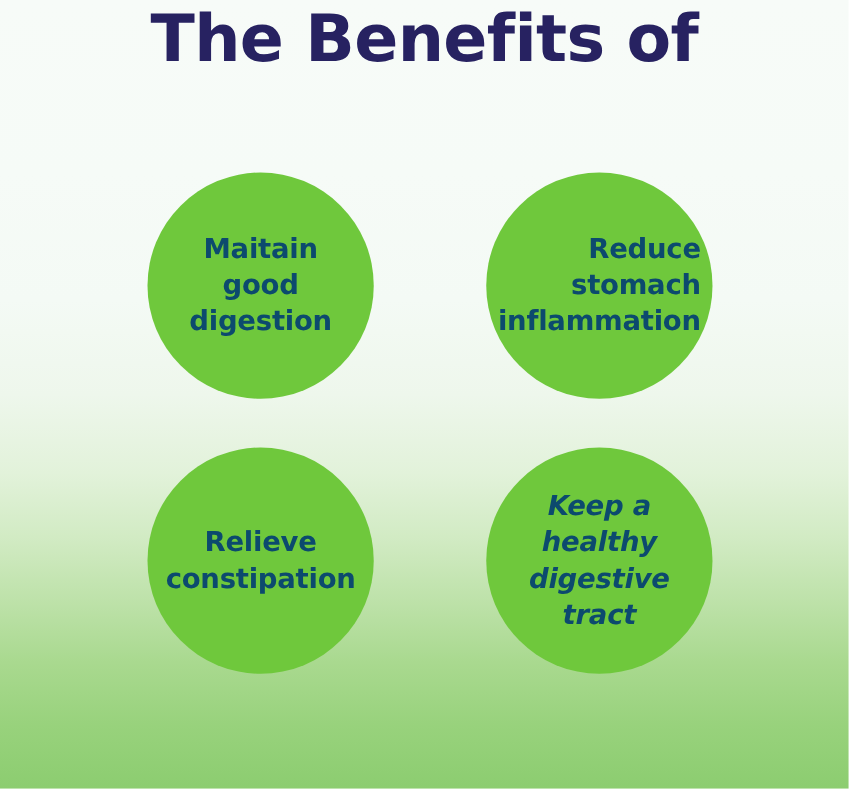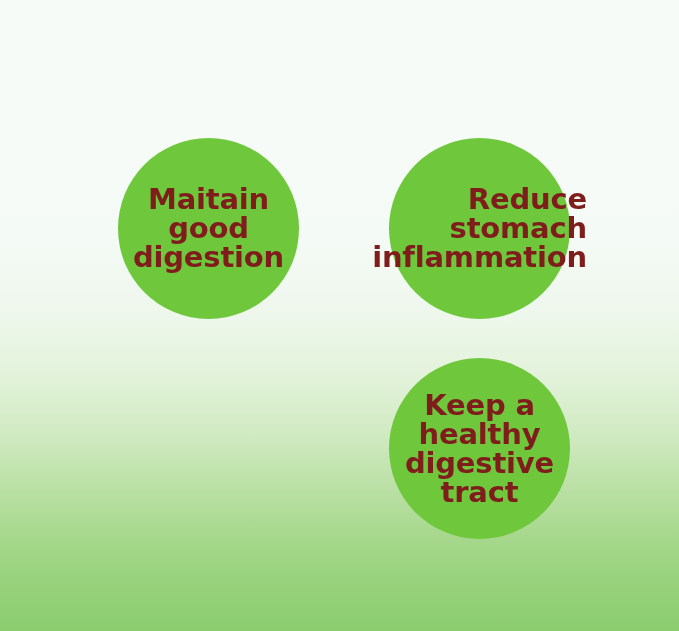--- a/index.html
+++ b/index.html
@@ -68,58 +68,63 @@
     border-radius: 50%;
     background: #6fc83c;
     display: flex;
     align-items: center;
     justify-content: center;
     text-align: center;
   }
 
   .circle-label {
     display: block;
-    color: #7f1d1d;
+    color: #0c4a6e;
     font-family: "DejaVu Sans", sans-serif;
     font-weight: bold;
-    font-size: 29px;
+    font-size: 22px;
     line-height: 29px;
     letter-spacing: -0.2px;
     padding: 0 4px;
     white-space: pre-line;
   }
 
   #circle-1 { left: 118px; top: 138px; }
   #circle-2 { left: 389px; top: 138px; }
   #circle-3 { left: 118px; top: 358px; }
-  #circle-4 { left: 389px; top: 358px; }
+  #circle-4 { left: 389px; top: 358px; font-style: italic; }
 
   #circle-2 .circle-label { padding: 0 1px; text-align: right; }
   #circle-4 .circle-label { padding: 0 6px; }
 </style>
 </head>
 <body>
 
 <div class="infographic">
 
   <div class="title-block">
+    <span class="title-line line-1">The Benefits of</span>
   </div>
 
   <div class="circle" id="circle-1">
     <span class="circle-label">Maitain
 good
 digestion</span>
   </div>
 
   <div class="circle" id="circle-2">
     <span class="circle-label">Reduce
 stomach
 inflammation</span>
   </div>
 
+  <div class="circle" id="circle-3">
+    <span class="circle-label">Relieve
+constipation</span>
+  </div>
 
   <div class="circle" id="circle-4">
     <span class="circle-label">Keep a
 healthy
 digestive
 tract</span>
   </div>
 
 </div>
 

